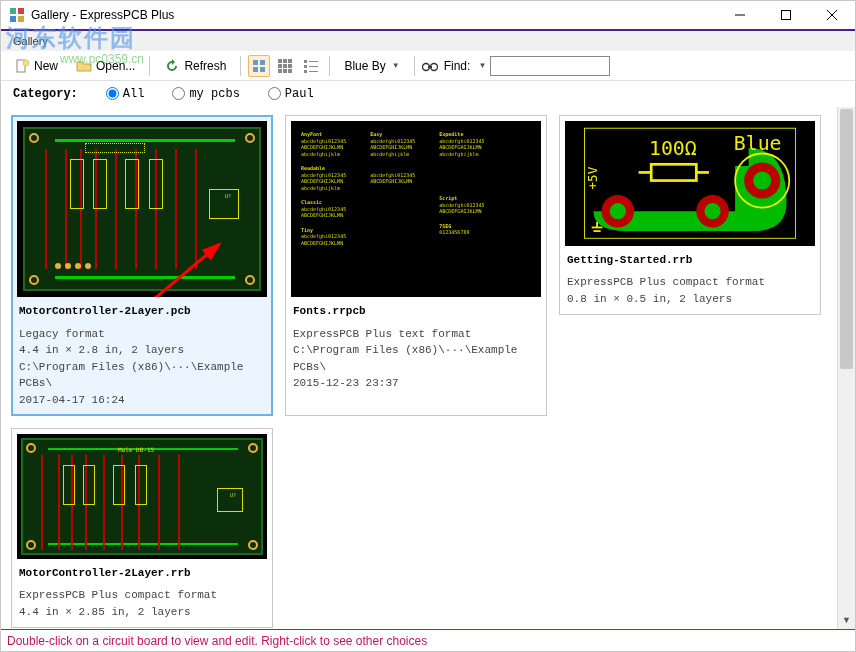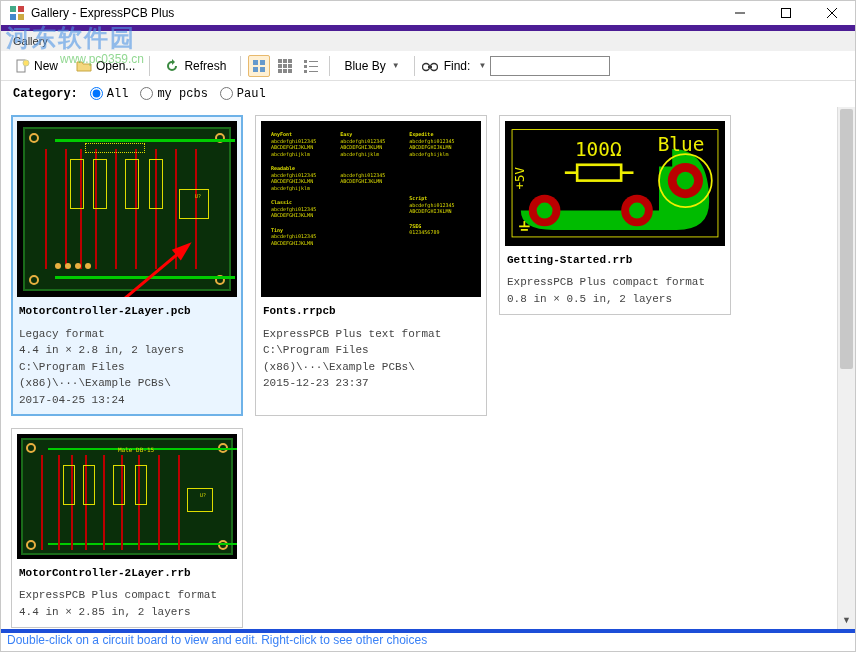--- a/index.html
+++ b/index.html
@@ -1,53 +1,53 @@
 <!DOCTYPE html>
 <html><head>
 <meta charset="utf-8">
 <style>
 * { box-sizing: border-box; margin: 0; padding: 0; }
 body { font-family: "Segoe UI", Tahoma, sans-serif; font-size: 12px; background: #fff; overflow: hidden; width: 856px; height: 652px; position: relative; }
 
 .window { width: 856px; height: 652px; border: 1px solid #c8c8c8; display: flex; flex-direction: column; background: #fff; }
 
-.titlebar { height: 30px; display: flex; align-items: center; background: #fff; border-bottom: 6px solid #4c1d95; }
+.titlebar { height: 30px; display: flex; align-items: center; background: #fff; border-bottom: 2px solid #4c1d95; }
 .titlebar .app-icon { width: 16px; height: 16px; margin-left: 8px; margin-right: 6px; display: inline-block; }
 .titlebar .title { flex: 1; font-size: 12px; color: #000; }
 .titlebar .winbtns { display: flex; }
 .titlebar .winbtn { width: 46px; height: 30px; display: flex; align-items: center; justify-content: center; font-size: 14px; color: #333; }
 
 .menubar { height: 20px; background: #f0f0f0; padding-left: 12px; display: flex; align-items: center; font-size: 11px; color: #333; position: relative; }
 
 .watermark { position: absolute; left: 6px; top: 22px; font-size: 24px; color: rgba(80,150,230,0.6); font-weight: bold; pointer-events: none; z-index: 5; letter-spacing: 2px; }
 .watermark-url { position: absolute; left: 60px; top: 52px; font-size: 12px; color: rgba(100,200,100,0.7); pointer-events: none; z-index: 5; }
 
 .toolbar { height: 30px; display: flex; align-items: center; padding: 0 6px; gap: 4px; border-bottom: 1px solid #e0e0e0; }
 .toolbar .tbtn { display: flex; align-items: center; gap: 4px; padding: 2px 6px; border: 1px solid transparent; border-radius: 3px; font-size: 12px; cursor: pointer; }
 .toolbar .sep { width: 1px; height: 20px; background: #ccc; margin: 0 3px; }
 .toolbar .icon { width: 16px; height: 16px; display: inline-block; }
 .toolbar .viewbtn { width: 22px; height: 22px; display: flex; align-items: center; justify-content: center; border: 1px solid transparent; border-radius: 2px; cursor: pointer; }
 .toolbar .viewbtn.active { border-color: #e8b96d; background: #fff0d3; }
 .toolbar .dropdown-arrow { font-size: 8px; color: #555; margin-left: 2px; }
 .toolbar .searchbox { width: 120px; height: 20px; border: 1px solid #888; padding: 0 4px; font-size: 12px; }
 
-.categorybar { height: 26px; display: flex; align-items: center; padding: 0 12px; gap: 12px; font-size: 12px; }
+.categorybar { height: 26px; display: flex; align-items: center; padding: 0 12px; gap: 28px; font-size: 12px; }
 .categorybar .label { font-weight: bold; font-family: "Courier New", monospace; }
 .categorybar .radio { display: flex; align-items: flex-start; gap: 4px; cursor: pointer; font-family: "Courier New", monospace; }
 .categorybar input[type=radio] { cursor: pointer; }
 
 .content { flex: 1; display: flex; overflow: hidden; }
 .gallery { flex: 1; padding: 8px 10px; display: flex; flex-wrap: wrap; gap: 12px; align-content: flex-start; overflow-y: hidden; }
 .scrollbar { width: 18px; background: #f0f0f0; border-left: 1px solid #ddd; position: relative; }
 .scrollbar .thumb { position: absolute; top: 2px; left: 2px; right: 2px; height: 260px; background: #c8c8c8; border-radius: 2px; }
 .scrollbar .arrow { position: absolute; left: 0; right: 0; height: 18px; display: flex; align-items: center; justify-content: center; font-size: 9px; color: #555; }
 .scrollbar .arrow.up { top: 0; }
 .scrollbar .arrow.down { bottom: 0; }
 
-.card { width: 232px; border: 1px solid #c8c8c8; background: #fff; display: flex; flex-direction: column; padding: 5px; }
+.card { width: 262px; border: 1px solid #c8c8c8; background: #fff; display: flex; flex-direction: column; padding: 5px; }
 .card.selected { border: 2px solid #6eb2e8; background: #eaf5ff; padding: 4px; }
 .card .thumb { width: 100%; height: 176px; background: #000; position: relative; overflow: hidden; }
 .card .meta { padding: 6px 2px 2px; font-family: "Courier New", monospace; font-size: 11px; line-height: 1.5; color: #444; }
 .card .meta .fname { font-weight: bold; color: #000; margin-bottom: 6px; }
 
 
 .pcb { position: absolute; inset: 6px; background: #0a2f0a; border: 2px solid #1a6b1a; }
 .pcb .trace-r { position: absolute; background: #b00; }
 .pcb .trace-g { position: absolute; background: #0c0; }
 .pcb .pad { position: absolute; width: 6px; height: 6px; background: #e8b040; border-radius: 50%; }
@@ -55,21 +55,21 @@
 .pcb .silk { position: absolute; border: 1px solid #dd0; }
 .pcb .txt { position: absolute; color: #dd0; font-size: 5px; font-family: monospace; }
 
 .fonts-thumb { position: absolute; inset: 0; background: #000; padding: 10px; font-size: 5px; font-family: monospace; color: #dd0; line-height: 1.3; display:flex; gap: 24px; }
 .fonts-thumb .col { display:flex; flex-direction:column; gap: 8px; }
 .fonts-thumb .block { display:flex; flex-direction:column; }
 
 .getting-thumb { position: absolute; inset: 0; background: #000; }
 .getting-thumb svg { width: 100%; height: 100%; }
 
-.statusbar { height: 22px; border-top: 4px solid #1d4ed8; display: flex; align-items: flex-start; padding: 0 6px; font-size: 12px; color: #3b82f6; background: #fff; }
+.statusbar { height: 22px; border-top: 1px solid #1d4ed8; display: flex; align-items: center; padding: 0 6px; font-size: 12px; color: #be185d; background: #fff; }
 .card.cut2 { overflow: hidden; height: 200px; }
 </style>
 </head>
 <body>
 
 <div class="window">
 
   <div class="titlebar">
     <span class="app-icon">
       <svg viewBox="0 0 16 16">
@@ -230,21 +230,21 @@
                 <line x1="0" y1="10" x2="95" y2="10" stroke="red" stroke-width="3"></line>
                 <polygon points="88,3 108,10 88,17" fill="red"></polygon>
               </svg>
           </div>
         </div>
         <div class="meta">
           <div class="fname">MotorController-2Layer.pcb</div>
           <div>Legacy format</div>
           <div>4.4 in × 2.8 in, 2 layers</div>
           <div>C:\Program Files (x86)\···\Example PCBs\</div>
-          <div>2017-04-25 13:24</div>
+          <div>2017-04-17 16:24</div>
         </div>
       </div>
 
       <div class="card">
         <div class="thumb">
           <div class="fonts-thumb">
             <div class="col">
               <div class="block">
                   <b>AnyFont</b>
                   <span>abcdefghi012345</span>

